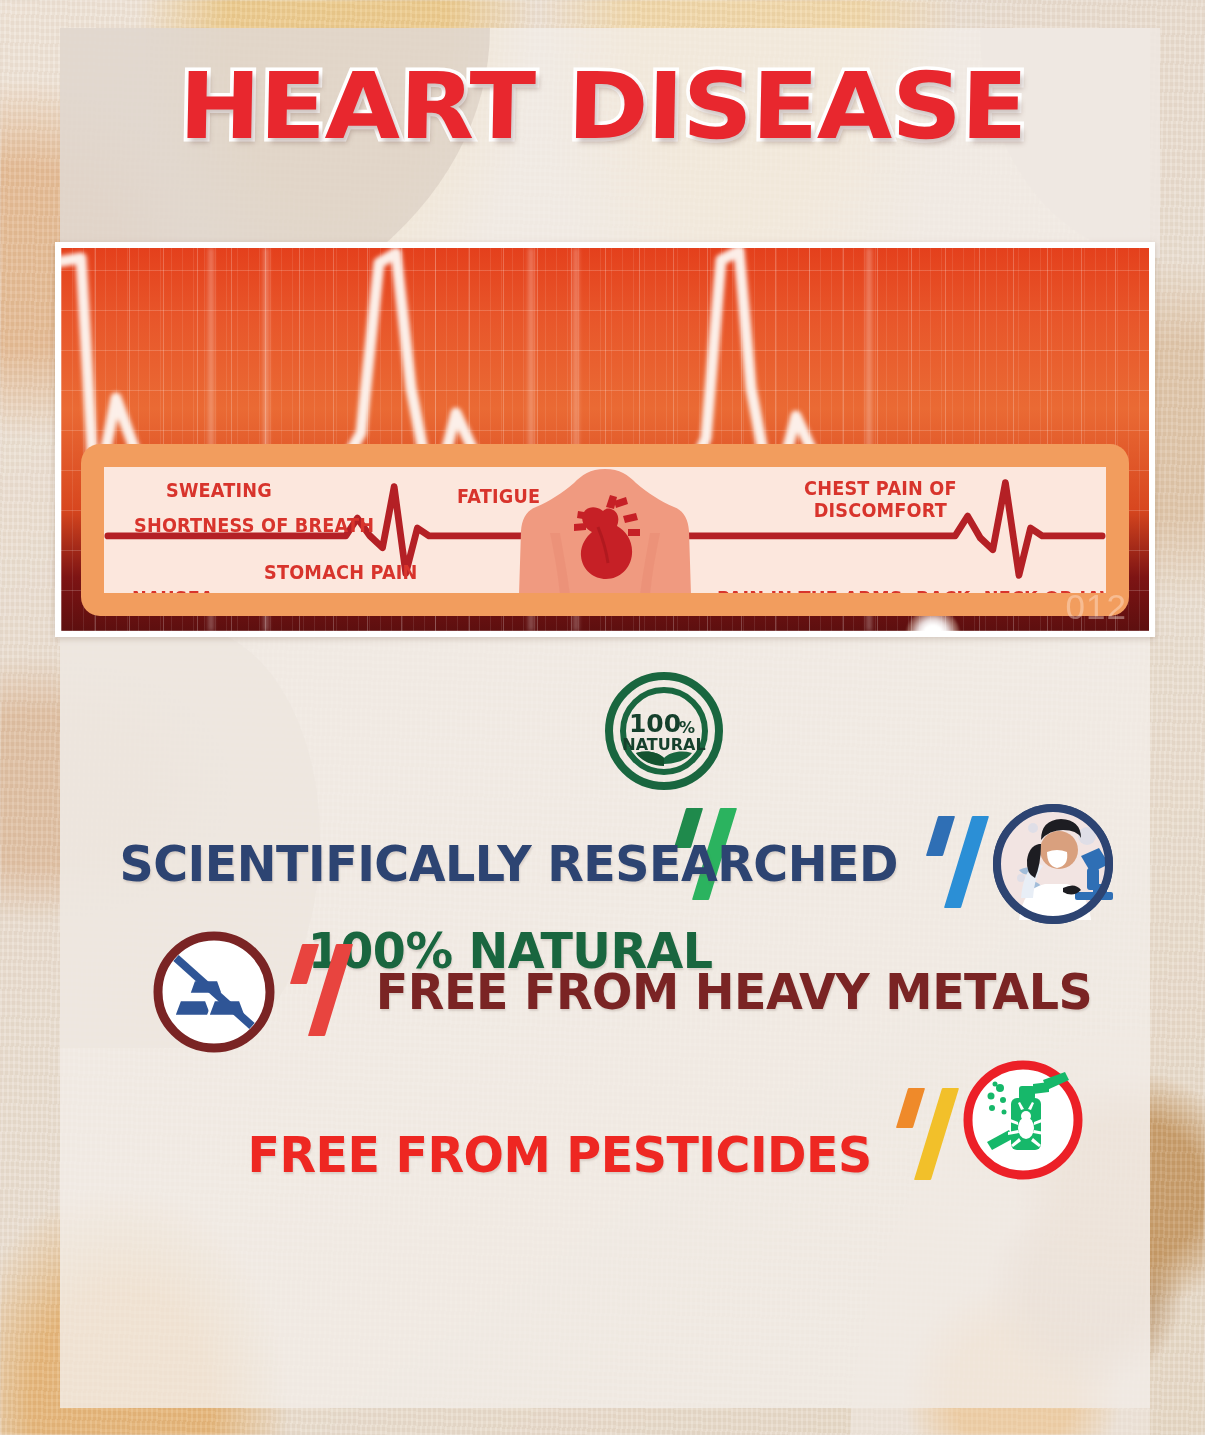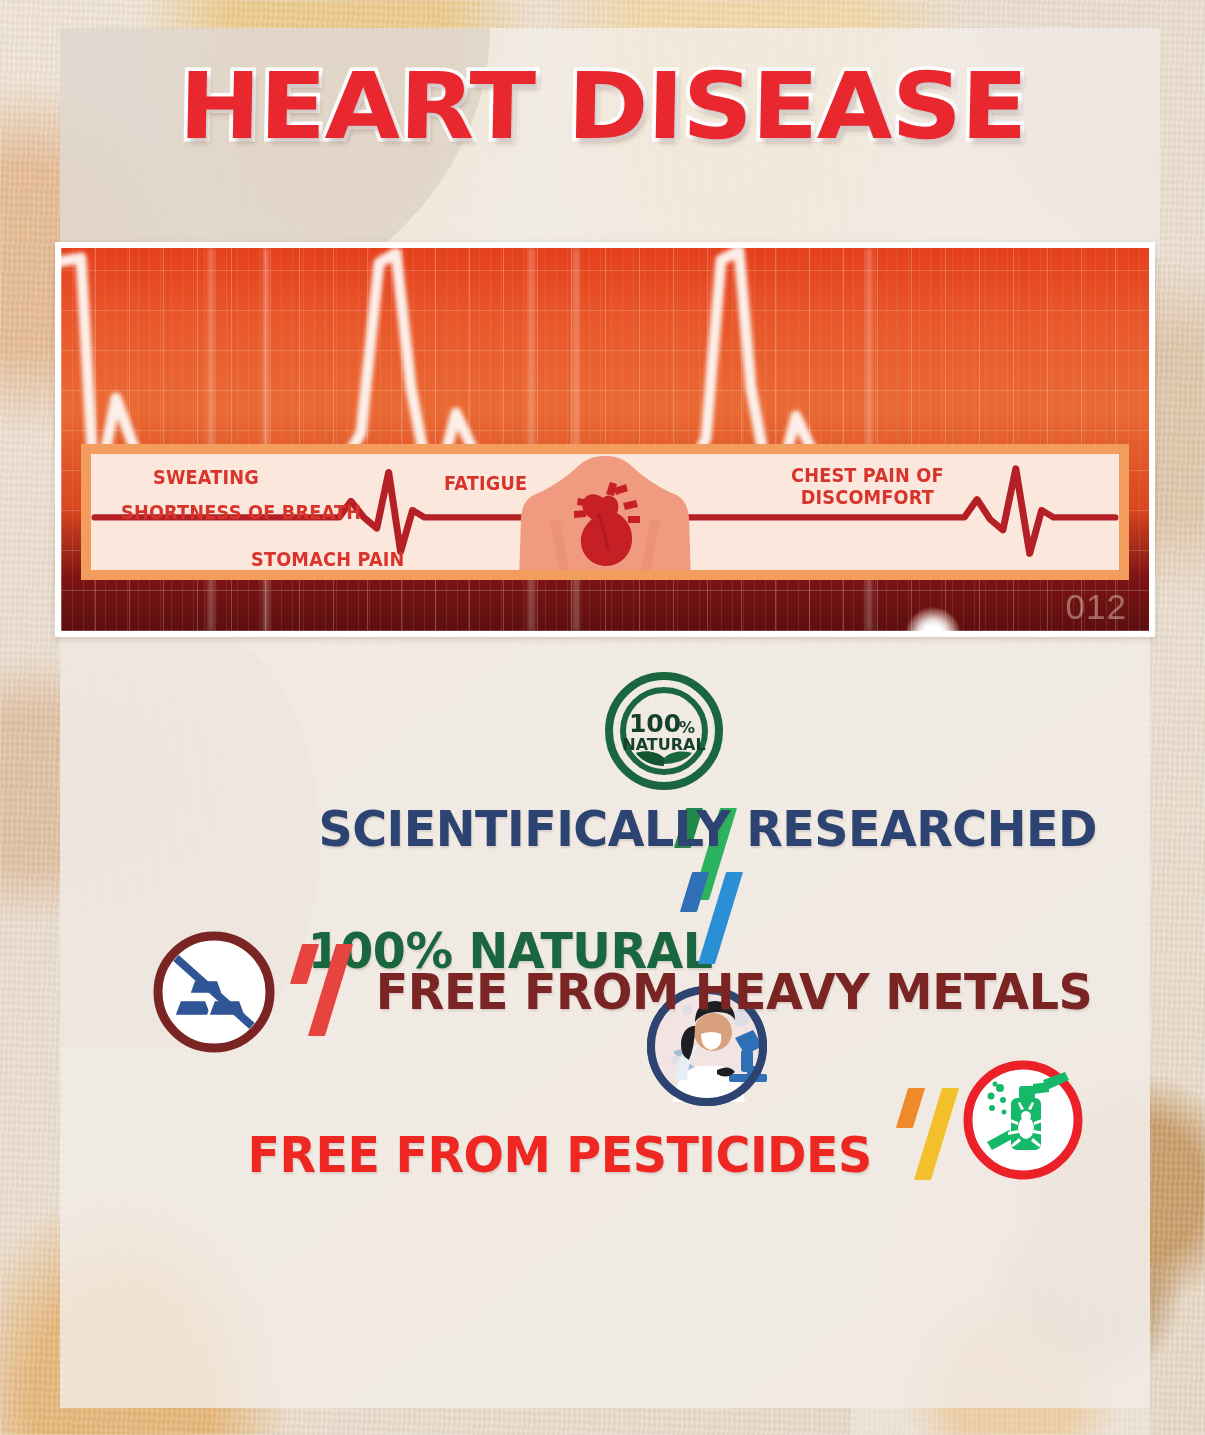--- a/index.html
+++ b/index.html
@@ -108,22 +108,22 @@
     filter:blur(1px);
   }
   .ecg-watermark{
     position:absolute;right:22px;bottom:4px;
     font-family:"Liberation Sans", sans-serif;
     font-size:35px;color:rgba(255,235,225,.40);letter-spacing:1px;
   }
 
   
   .symptoms{
-    position:absolute;left:20px;right:20px;top:196px;height:136px;
-    background:#f29d5e;padding:10px;box-sizing:border-box;
+    position:absolute;left:20px;right:20px;top:196px;height:172px;
+    background:#f29d5e;padding:23px;box-sizing:border-box;border-radius:19px;
   }
   .symptoms-inner{
     position:relative;width:100%;height:100%;
     background:#fce7dd;overflow:hidden;
   }
   .sym-line{position:absolute;left:0;top:0;width:100%;height:100%;}
   .torso{position:absolute;left:50%;top:0;transform:translateX(-50%);}
   .sym-label{
     position:absolute;
     font-family:"DejaVu Sans", sans-serif;
@@ -159,21 +159,21 @@
     text-shadow:1px 2px 2px rgba(120,100,90,.20);
   }
 
   .slashes{display:inline-block;position:relative;}
   .slash{display:inline-block;width:17px;transform:skewX(-17deg);border-radius:1px;}
   .slash.short{height:40px;vertical-align:top;margin-right:9px;}
   .slash.tall{height:92px;}
 
   
   .r1{position:absolute;left:297px;top:0;display:flex;align-items:flex-end;gap:18px;flex-direction:column;}
-  .r2{position:absolute;right:88px;top:0;display:flex;align-items:center;gap:14px;flex-direction:column;}
+  .r2{position:absolute;right:88px;top:0;display:flex;align-items:center;gap:14px;flex-direction:row;}
   .r3{position:absolute;left:150px;top:0;display:flex;align-items:center;gap:18px;}
   .r4{position:absolute;right:118px;top:0;display:flex;align-items:flex-end;gap:14px;}
   .r5{position:absolute;left:252px;top:0;display:flex;align-items:center;gap:18px;}
 
   .icon-circle{flex:0 0 auto;}
 </style>
 </head>
 <body>
 
 <div class="bg-photo"></div>

